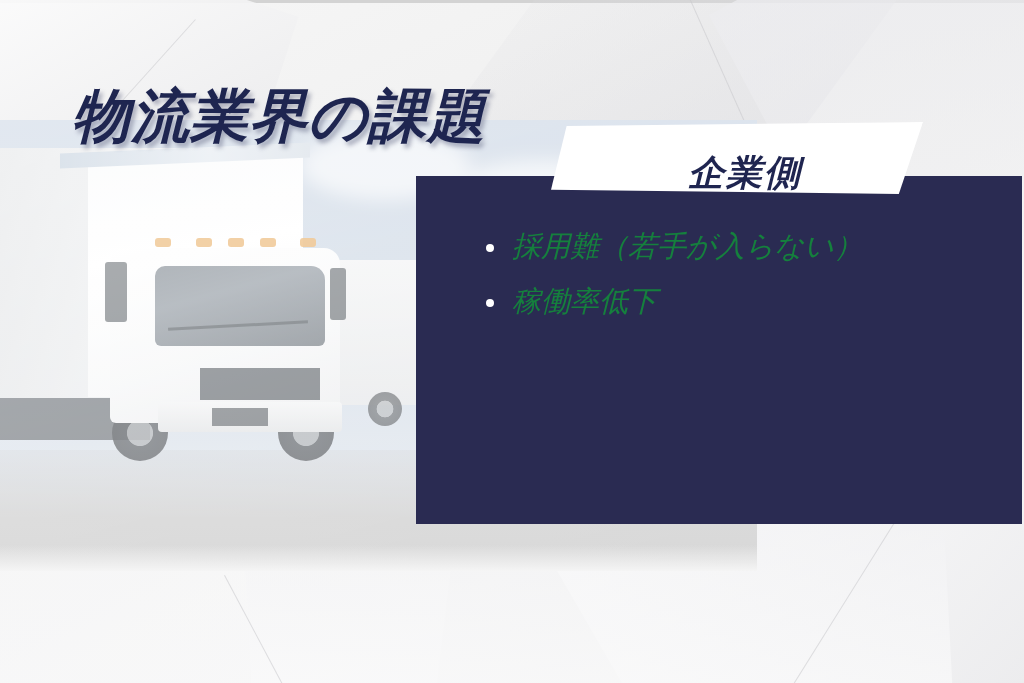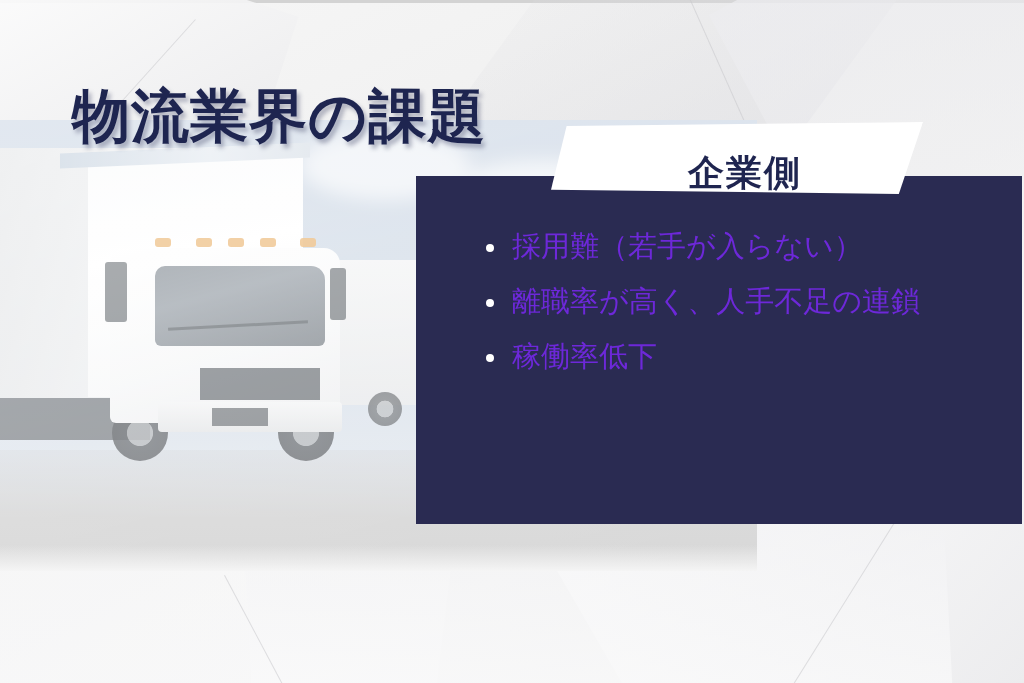--- a/index.html
+++ b/index.html
@@ -10,20 +10,21 @@
   body {
     font-family: "Liberation Sans", "DejaVu Sans", sans-serif;
   }
 
   #slide {
     position: relative;
     width: 1024px;
     height: 683px;
     overflow: hidden;
     background: #f2f2f2;
+    font-style: italic;
   }
 
   
   .bg-base {
     position: absolute;
     inset: 0;
     background: linear-gradient(155deg, #f7f7f7 0%, #efefef 40%, #f4f4f4 70%, #ededed 100%);
   }
   .bg-topline {
     position: absolute;
@@ -319,21 +320,21 @@
     width: 530px;
     z-index: 6;
     margin: 0;
     padding: 0;
     list-style: none;
   }
   .bullet-item {
     position: relative;
     display: flex;
     align-items: flex-start;
-    color: #6d28d9;
+    color: #15803d;
     font-size: 29px;
     line-height: 1;
     height: 55px;
     white-space: nowrap;
   }
   .bullet-dot {
     flex: 0 0 auto;
     width: 8px;
     height: 8px;
     border-radius: 50%;
@@ -410,21 +411,17 @@
     <span class="banner-text">企業側</span>
   </div>
 
   <ul class="bullet-list">
     <li class="bullet-item">
       <span class="bullet-dot"></span>
       <span class="bullet-label">採用難（若手が入らない）</span>
     </li>
     <li class="bullet-item">
       <span class="bullet-dot"></span>
-      <span class="bullet-label">離職率が高く、人手不足の連鎖</span>
-    </li>
-    <li class="bullet-item">
-      <span class="bullet-dot"></span>
       <span class="bullet-label">稼働率低下</span>
     </li>
   </ul>
 
 </div>
 
 </body></html>

